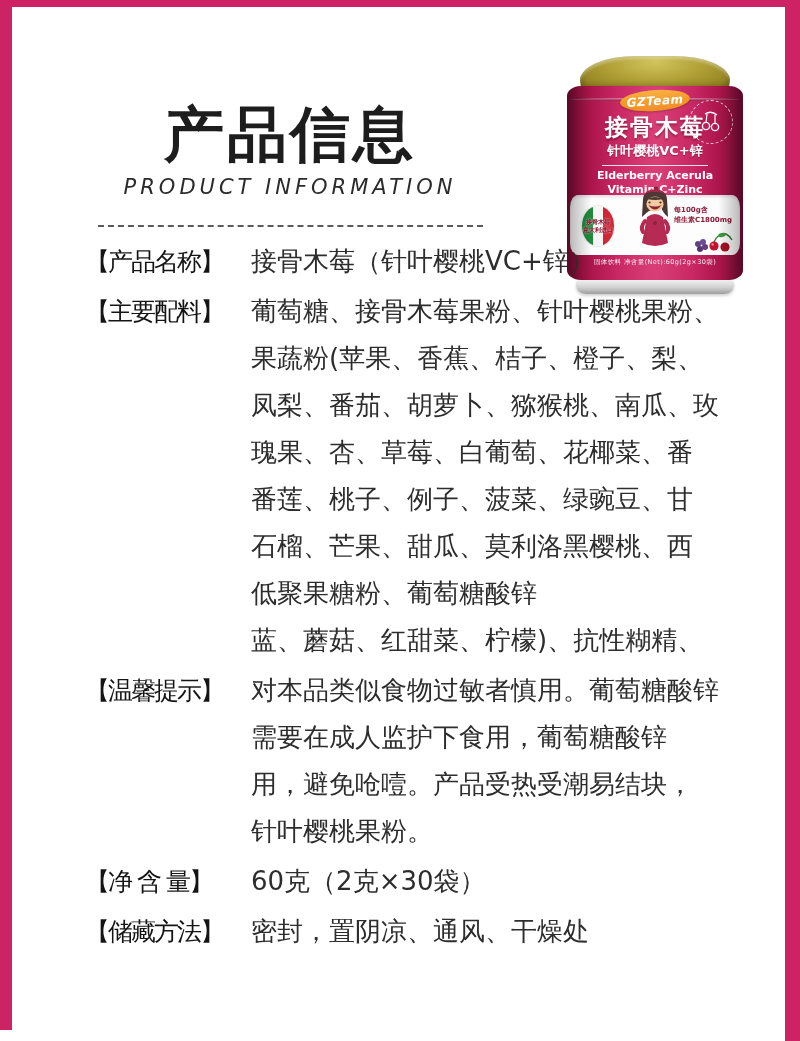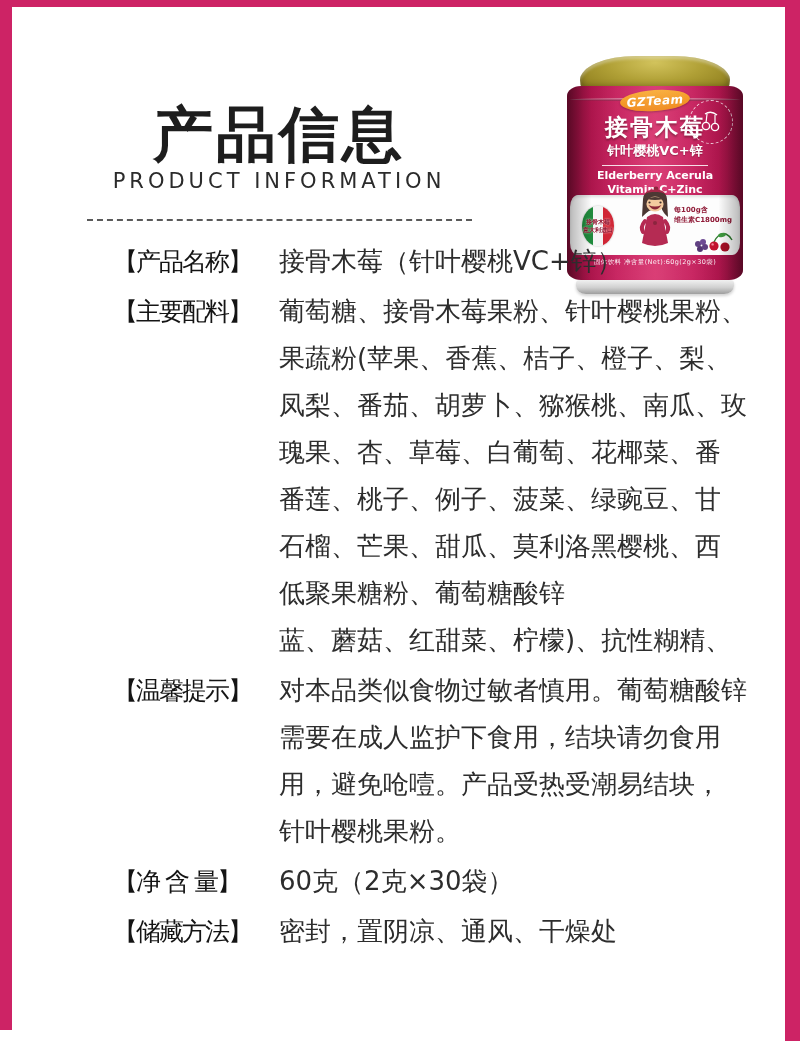--- a/index.html
+++ b/index.html
@@ -6,29 +6,29 @@
   body{
     width:800px;height:1041px;position:relative;background:#fff;overflow:hidden;
     font-family:"DejaVu Sans","Liberation Sans",sans-serif;
   }
   
   .frame-top{position:absolute;left:0;top:0;width:800px;height:7px;background:var(--frame);}
   .frame-left{position:absolute;left:0;top:0;width:12px;height:1030px;background:var(--frame);}
   .frame-right{position:absolute;left:785px;top:0;width:15px;height:1041px;background:var(--frame);}
 
   
-  .title-block{position:absolute;left:79px;top:100px;width:400px;text-align:center;}
+  .title-block{position:absolute;left:90px;top:100px;width:400px;text-align:center;}
   .title-cn{margin:0;font-size:60px;font-weight:700;color:#1d1d1d;letter-spacing:3px;line-height:1.15;}
-  .title-en{font-size:21px;letter-spacing:4px;color:#2b2b2b;font-weight:400;}
+  .title-en{margin-top:6px;font-size:21px;letter-spacing:4px;color:#2b2b2b;font-weight:400;font-style:italic;}
   .title-dash{margin:26px auto 0;width:385px;height:0;border-top:2px dashed #5a5a5a;}
 
   
   .specs{position:absolute;left:85px;top:238px;width:690px;}
   .spec-row{display:flex;margin-bottom:3px;}
-  .spec-label{flex:0 0 138px;font-size:25px;line-height:47px;color:#141414;letter-spacing:-2px;white-space:nowrap;font-weight:500;margin-left:28px;}
+  .spec-label{flex:0 0 138px;font-size:25px;line-height:47px;color:#141414;letter-spacing:-2px;white-space:nowrap;font-weight:500;}
   .spec-content{flex:1;}
   .spec-line{font-size:26px;line-height:47px;color:#2d2d2d;white-space:nowrap;margin-left:28px;}
 
   
   .can{position:absolute;left:566px;top:56px;width:178px;height:240px;}
   .can-lid{position:absolute;top:0;left:14px;right:14px;height:36px;
     background:radial-gradient(ellipse at 50% 18%,#d2c35c 0%,#b0a036 45%,#877618 100%);
     border-radius:50% 50% 10px 10px / 90% 90% 16px 16px;
     box-shadow:inset 0 -5px 7px rgba(0,0,0,.35), inset 0 3px 3px rgba(255,255,255,.35);}
   .can-body{position:absolute;top:30px;left:1px;width:176px;height:194px;
@@ -160,21 +160,21 @@
         <div class="spec-line">番莲、桃子、例子、菠菜、绿豌豆、甘</div>
         <div class="spec-line">石榴、芒果、甜瓜、莫利洛黑樱桃、西</div>
         <div class="spec-line">低聚果糖粉、葡萄糖酸锌</div>
         <div class="spec-line">蓝、蘑菇、红甜菜、柠檬)、抗性糊精、</div>
       </div>
     </div>
     <div class="spec-row">
       <div class="spec-label">【温馨提示】</div>
       <div class="spec-content">
         <div class="spec-line">对本品类似食物过敏者慎用。葡萄糖酸锌</div>
-        <div class="spec-line">需要在成人监护下食用，结块请勿食用</div>
+        <div class="spec-line">需要在成人监护下食用，葡萄糖酸锌</div>
         <div class="spec-line">用，避免呛噎。产品受热受潮易结块，</div>
         <div class="spec-line">针叶樱桃果粉。</div>
       </div>
     </div>
     <div class="spec-row">
       <div class="spec-label">【净 含 量】</div>
       <div class="spec-content">
         <div class="spec-line">60克（2克×30袋）</div>
       </div>
     </div>

